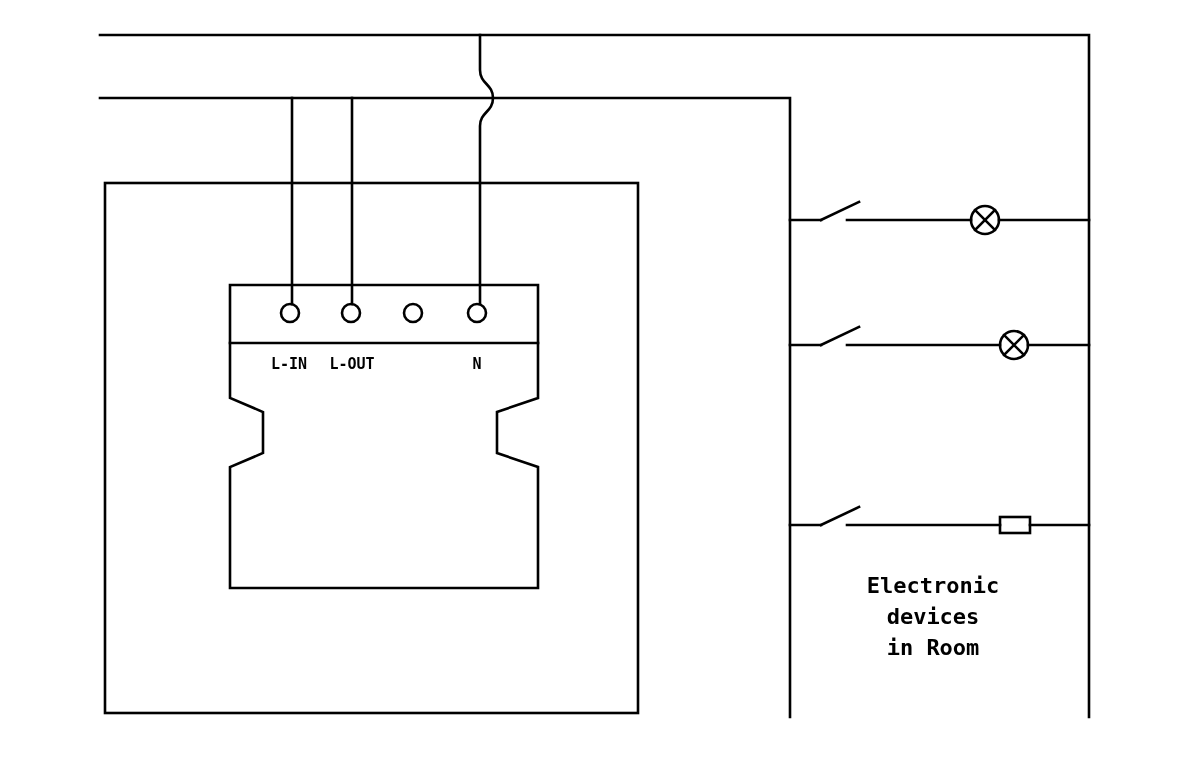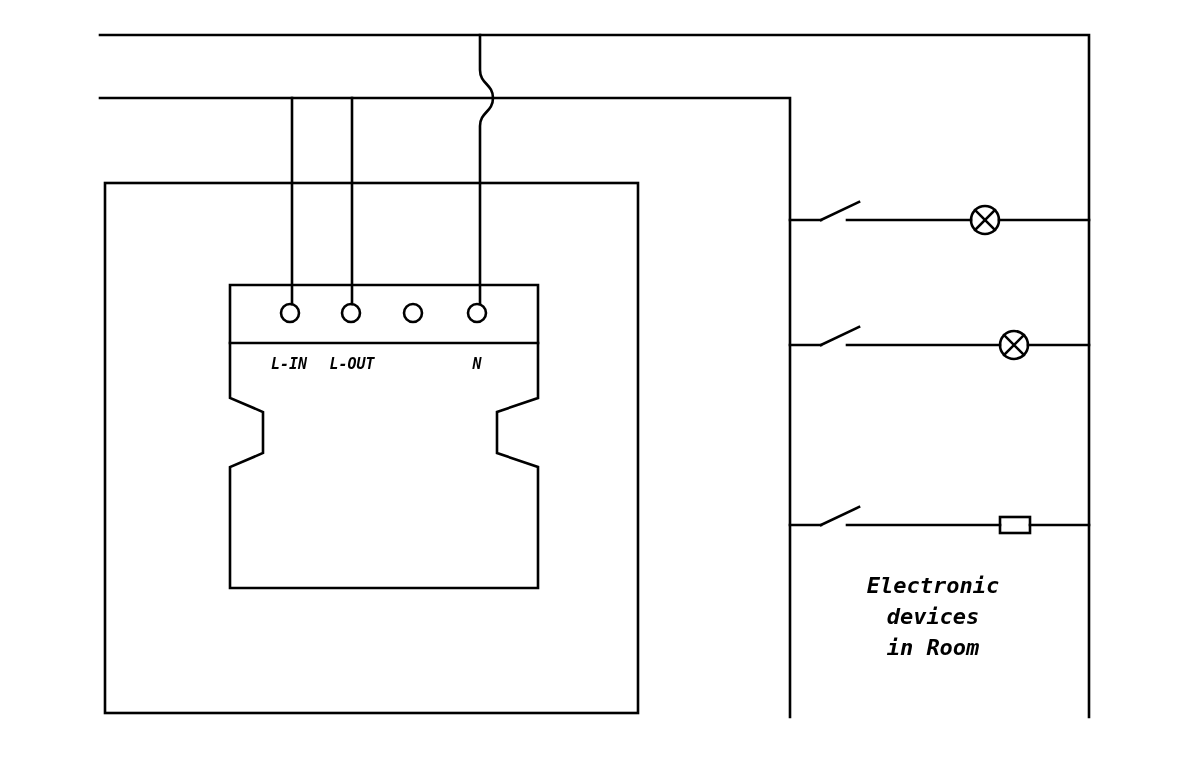--- a/index.html
+++ b/index.html
@@ -9,21 +9,20 @@
     width: 1200px;
     height: 762px;
     overflow: hidden;
     font-family: "DejaVu Sans", sans-serif;
   }
   .stage {
     position: relative;
     width: 1200px;
     height: 762px;
     background: #ffffff;
-    font-style: italic;
   }
   svg { display: block; }
   .tlabel {
     font-family: "DejaVu Sans Mono", monospace;
     font-weight: bold;
     font-size: 15px;
     fill: #000000;
   }
   .caption {
     font-family: "DejaVu Sans Mono", monospace;

